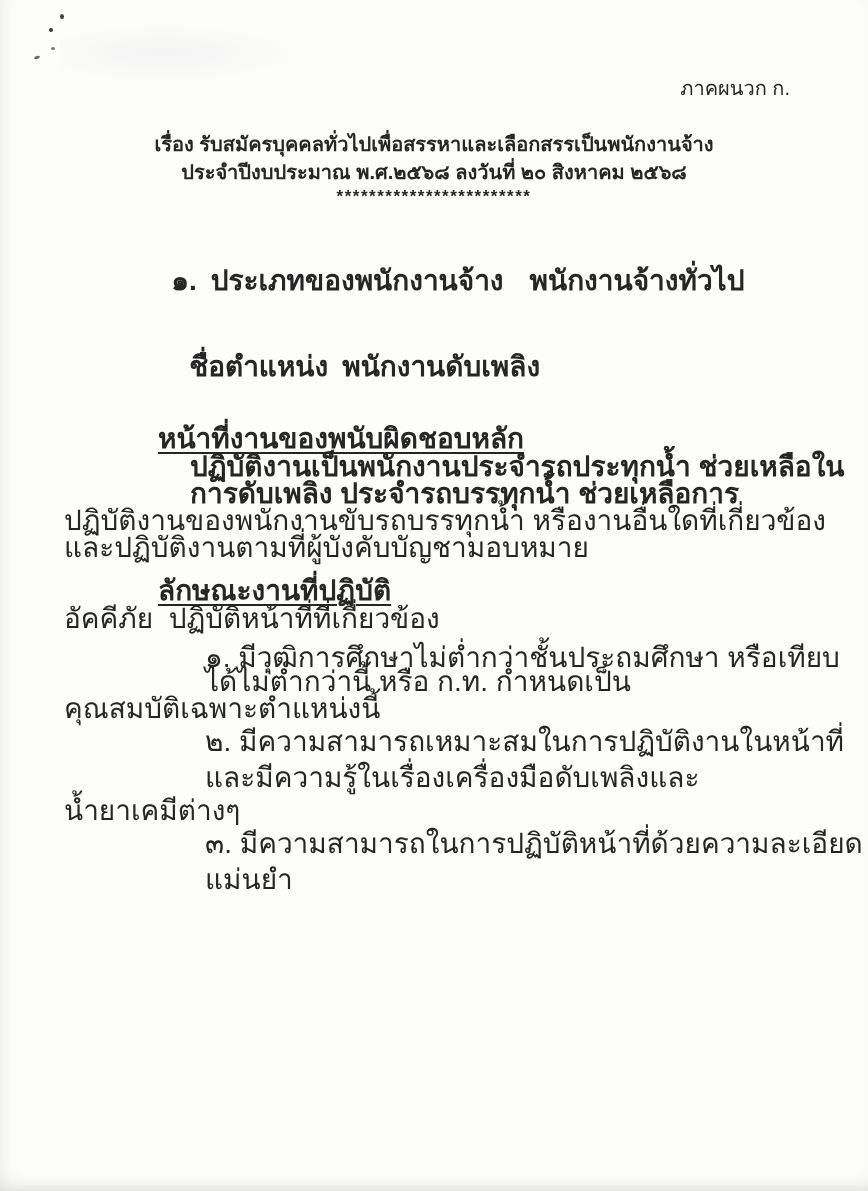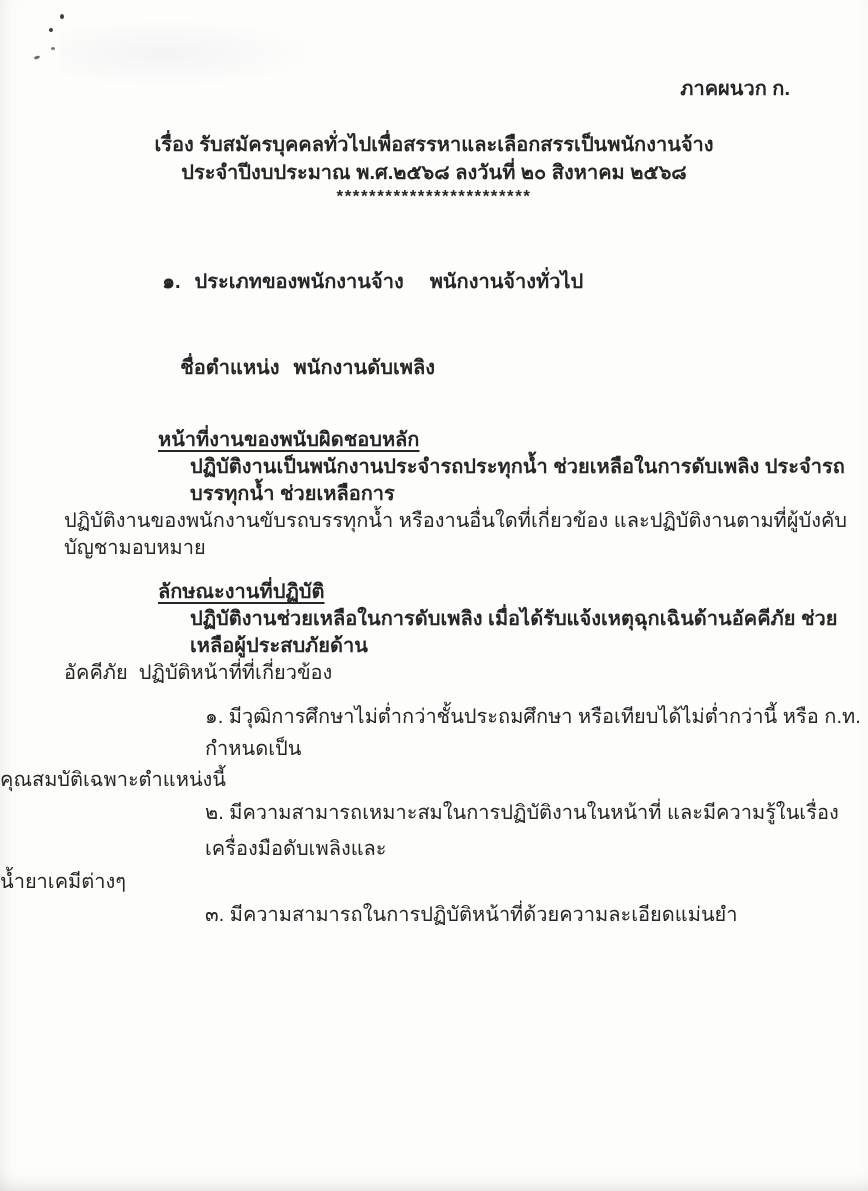--- a/index.html
+++ b/index.html
@@ -30,54 +30,54 @@
   .speck.s1 { left: 60px;  top: 14px; width: 4px; height: 5px; }
   .speck.s2 { left: 49px;  top: 28px; width: 4px; height: 4px; }
   .speck.s3 { left: 51px;  top: 47px; width: 4px; height: 3px; opacity: .7; }
   .speck.s4 { left: 34px;  top: 56px; width: 6px; height: 3px; opacity: .75; transform: rotate(-20deg); }
 
   .appendix {
     margin-top: 76px;
     padding-right: 78px;
     text-align: right;
     font-size: 20px;
-    font-weight: 700;
+    font-weight: 400;
     line-height: 24px;
     margin-left: 6px;
   }
   .title-block {
     margin-top: 30px;
     text-align: center;
     font-weight: 700;
     font-size: 20px;
   }
   .title-line { line-height: 28px; white-space: pre-wrap; }
   .stars {
     text-align: center;
     font-size: 17px;
     font-weight: 700;
     letter-spacing: 1.5px;
     line-height: 20px;
     margin-top: 1px;
   }
 
-  .line { font-size: 20px; line-height: 27px; white-space: pre-wrap; }
+  .line { font-size: 28px; line-height: 27px; white-space: pre-wrap; }
   .bold { font-weight: 700; }
   .ul   { text-decoration: underline; text-underline-offset: 4px; text-decoration-thickness: 2px; }
 
   .s1-type     { margin-top: 32px; margin-left: 140px; line-height: 28px; }
   .gap-wide    { display: inline-block; width: 26px; }
   .gap-mid     { display: inline-block; width: 14px; }
   .s1-position { margin-top: 2px;  margin-left: 158px; line-height: 28px; }
   .sub-head    { margin-top: 16px; margin-left: 158px; line-height: 28px; }
   .para-first  { margin-left: 190px; font-weight: bold; }
   .para-follow { margin-left: 64px; }
   .s2-head     { margin-top: 20px; margin-left: 140px; line-height: 28px; }
-  .qual-first  { margin-top: 14px; margin-left: 205px; line-height: 32px; }
-  .qual-cont   { line-height: 30px; }
+  .qual-first  { margin-top: 14px; margin-left: 205px; line-height: 24px; }
+  .qual-cont   { margin-left: 64px; line-height: 30px; }
   .qual-next   { margin-left: 205px; line-height: 36px; }
 </style>
 </head>
 <body>
 
 <div class="page">
 
   <div class="smudge"></div>
   <div class="speck s1"></div>
   <div class="speck s2"></div>
@@ -98,21 +98,20 @@
 
   <div class="line bold s1-position">
     <span>ชื่อตำแหน่ง</span><span class="gap-mid"></span><span>พนักงานดับเพลิง</span>
   </div>
 
   <div class="line bold ul sub-head">หน้าที่งานของพนับผิดชอบหลัก</div>
   <div class="line para-first">ปฏิบัติงานเป็นพนักงานประจำรถประทุกน้ำ ช่วยเหลือในการดับเพลิง ประจำรถบรรทุกน้ำ ช่วยเหลือการ</div>
   <div class="line para-follow">ปฏิบัติงานของพนักงานขับรถบรรทุกน้ำ หรืองานอื่นใดที่เกี่ยวข้อง และปฏิบัติงานตามที่ผู้บังคับบัญชามอบหมาย</div>
 
   <div class="line bold ul sub-head">ลักษณะงานที่ปฏิบัติ</div>
-  <div class="line para-first">ปฏิบัติงานช่วยเหลือในการดับเพลิง เมื่อได้รับแจ้งเหตุฉุกเฉินด้านอัคคีภัย ช่วยเหลือผู้ประสบภัยด้าน</div>
   <div class="line para-follow">อัคคีภัย  ปฏิบัติหน้าที่ที่เกี่ยวข้อง</div>
 
 
   <div class="line qual-first">๑. มีวุฒิการศึกษาไม่ต่ำกว่าชั้นประถมศึกษา หรือเทียบได้ไม่ต่ำกว่านี้ หรือ ก.ท. กำหนดเป็น</div>
   <div class="line qual-cont">คุณสมบัติเฉพาะตำแหน่งนี้</div>
   <div class="line qual-next">๒. มีความสามารถเหมาะสมในการปฏิบัติงานในหน้าที่ และมีความรู้ในเรื่องเครื่องมือดับเพลิงและ</div>
   <div class="line qual-cont">น้ำยาเคมีต่างๆ</div>
   <div class="line qual-next">๓. มีความสามารถในการปฏิบัติหน้าที่ด้วยความละเอียดแม่นยำ</div>
 
 </div>

